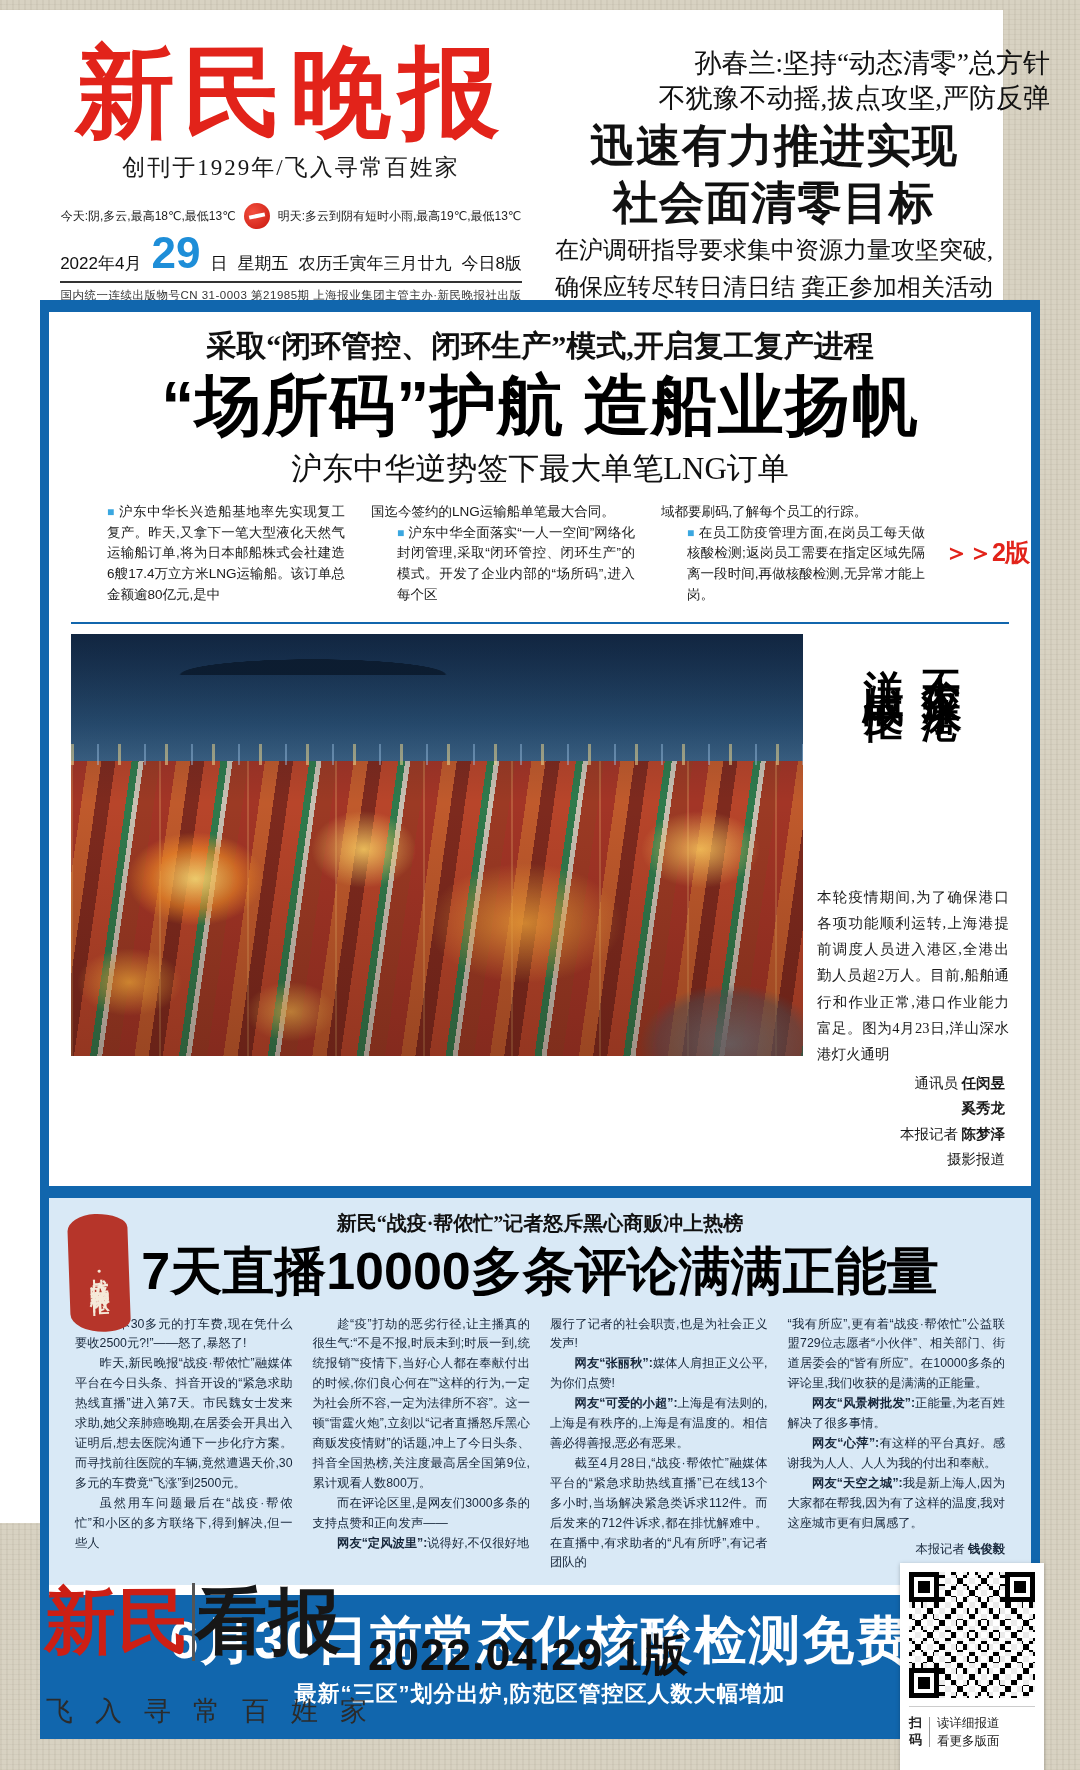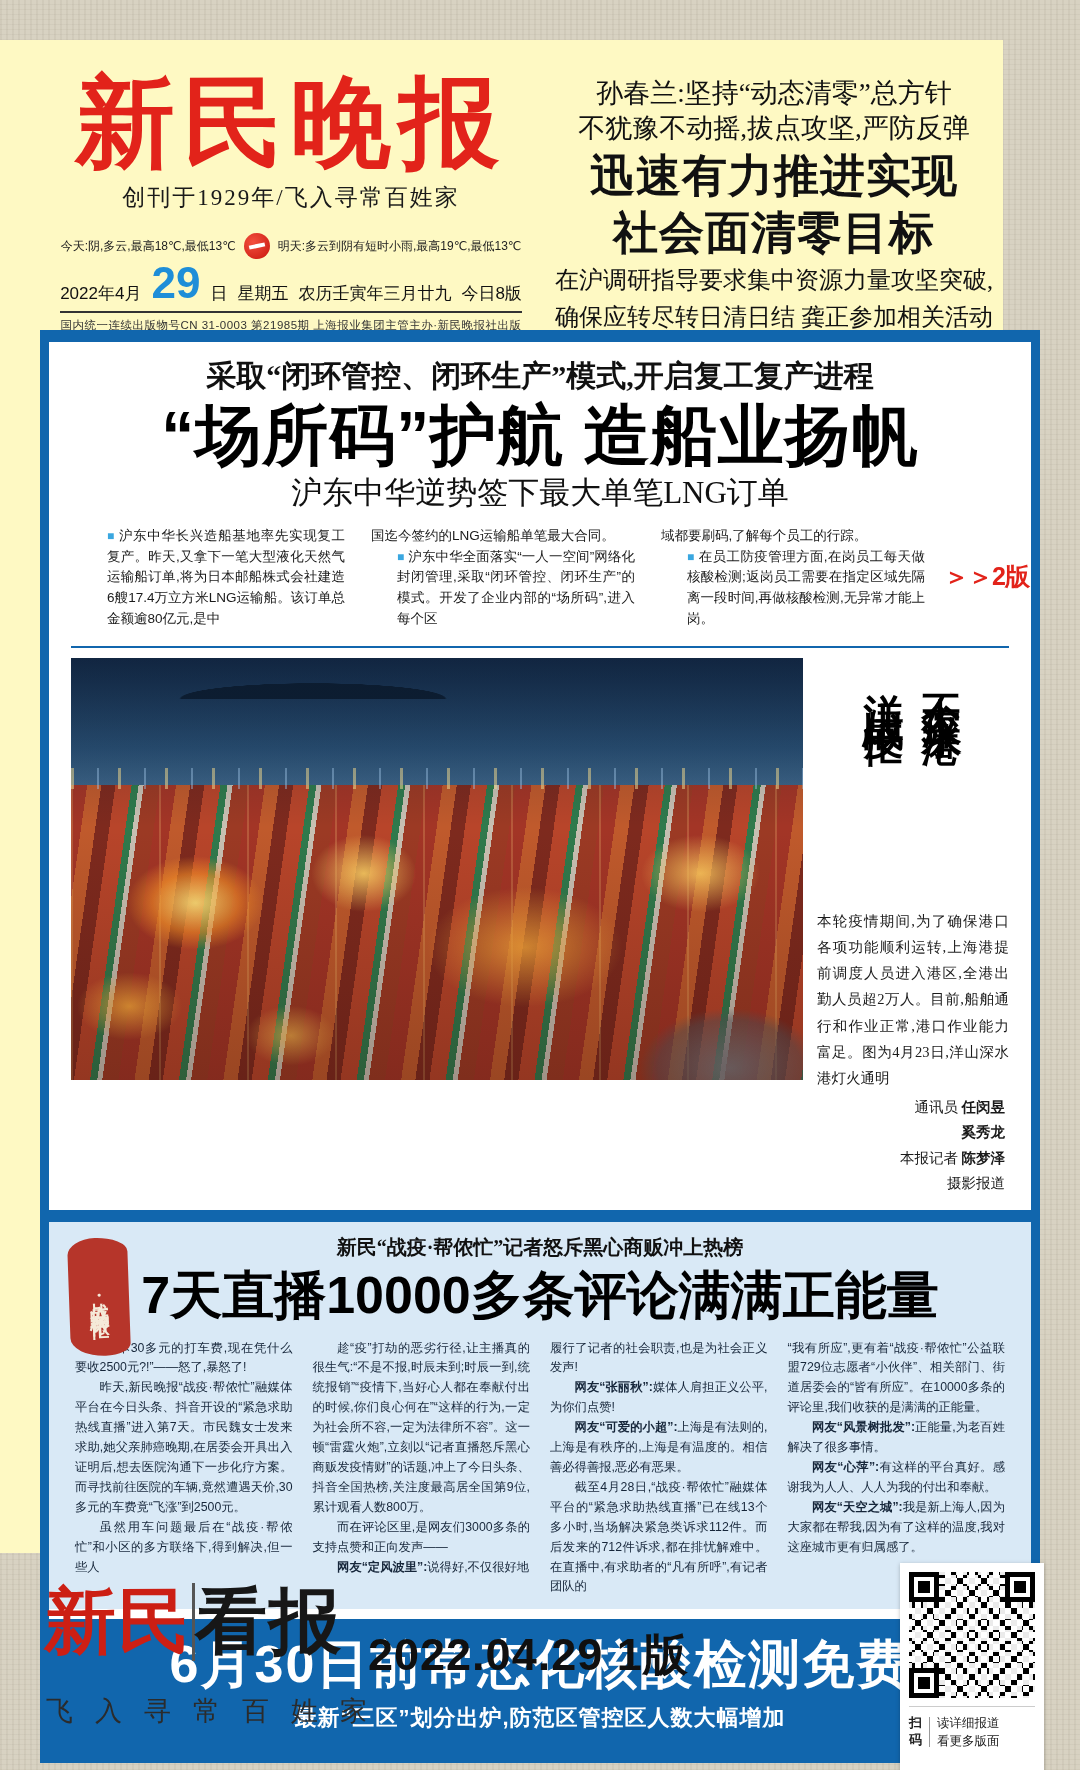--- a/index.html
+++ b/index.html
@@ -9,47 +9,47 @@
     --red:#e2231a; --blue:#1166ad; --dayblue:#1e8ed8; --ltblue:#d9e9f6; --bullet:#3aa7e0;
   }
   body{
     width:1080px;height:1770px;position:relative;overflow:hidden;
     font-family:var(--sans);
     background-color:#d8d2c2;
     background-image:
       repeating-linear-gradient(90deg, rgba(110,100,80,.07) 0 2px, transparent 2px 6px),
       repeating-linear-gradient(0deg, rgba(110,100,80,.06) 0 1px, transparent 1px 5px);
   }
-  .page{position:absolute;left:0;top:40px;width:1003px;height:1513px;background:#fef9c3;}
+  .page{position:absolute;left:0;top:10px;width:1003px;height:1513px;background:#ffffff;}
 
   
   .mast-left{position:absolute;left:52px;top:30px;width:478px;}
   .logo{font-family:var(--serif);font-weight:900;color:var(--red);font-size:100px;line-height:1.08;letter-spacing:8px;text-align:center;}
   .tagline{font-family:var(--serif);font-size:23px;color:#1a1a1a;text-align:center;letter-spacing:2px;margin-top:4px;}
   .weather{display:flex;align-items:center;justify-content:center;gap:8px;margin-top:20px;font-size:12px;color:#222;white-space:nowrap;}
   .elogo{width:26px;height:26px;border-radius:50%;background:radial-gradient(circle at 35% 35%, #f3503f, #c8160d);position:relative;flex:0 0 26px;}
   .elogo::after{content:"";position:absolute;left:5px;top:11px;width:16px;height:4px;background:#fff;transform:rotate(-12deg);}
   .dateline{display:flex;align-items:flex-end;justify-content:center;gap:10px;margin-top:2px;font-size:17px;color:#111;white-space:nowrap;}
   .dateline .day{font-size:44px;font-weight:700;color:var(--dayblue);line-height:1;}
   .mast-rule{border:none;border-top:2px solid #333;margin:6px 8px 5px;}
   .pubinfo{font-size:11.5px;color:#333;text-align:center;letter-spacing:.5px;}
 
   
   .top-right{position:absolute;left:498px;top:36px;width:552px;text-align:center;color:#111;}
-  .tr-kicker{font-family:var(--serif);font-size:27px;line-height:1.28;}
+  .tr-kicker{font-family:var(--serif);font-size:27px;line-height:1.28;text-align:right;}
   .tr-head{font-family:var(--sans);font-weight:900;font-size:45px;line-height:1.18;letter-spacing:1px;margin-top:4px;}
   .tr-sub{font-family:var(--serif);font-size:24px;line-height:1.3;margin-top:6px;}
   .tr-jump{font-size:13.5px;font-weight:700;color:#222;margin-top:6px;}
 
   
   .main-box{position:absolute;left:40px;top:290px;width:1000px;background:#fff;
     border-top:12px solid var(--blue);border-left:9px solid var(--blue);border-right:9px solid var(--blue);}
   .ma-kicker{font-family:var(--serif);font-weight:700;font-size:30px;text-align:center;margin-top:14px;color:#111;}
   .ma-head{font-family:var(--sans);font-weight:900;font-size:66px;letter-spacing:1px;text-align:center;color:#000;margin-top:2px;line-height:1.1;}
-  .ma-sub{font-family:var(--serif);font-size:31px;text-align:center;color:#111;margin-top:0;}
+  .ma-sub{font-family:var(--serif);font-size:31px;text-align:center;color:#111;margin-top:6px;}
   .lead-cols{display:flex;gap:26px;padding:12px 32px 4px;position:relative;}
   .lead-col{flex:1;font-size:13.5px;line-height:1.55;color:#1a1a1a;text-align:justify;word-break:break-all;}
   .lead-col .sq{color:var(--bullet);font-size:12px;margin-right:4px;}
   .lead-col p.ind{padding-left:26px;text-indent:0;}
   .ma-jump{position:absolute;right:2px;top:46px;color:var(--red);font-weight:900;font-size:25px;letter-spacing:-1px;font-family:var(--sans);}
   .thin-div{height:2px;background:var(--blue);margin:12px 22px 10px;}
 
   
   .photo-row{display:flex;gap:14px;padding:0 22px;}
   .photo{flex:0 0 732px;height:422px;position:relative;overflow:hidden;background:#7e3322;}

